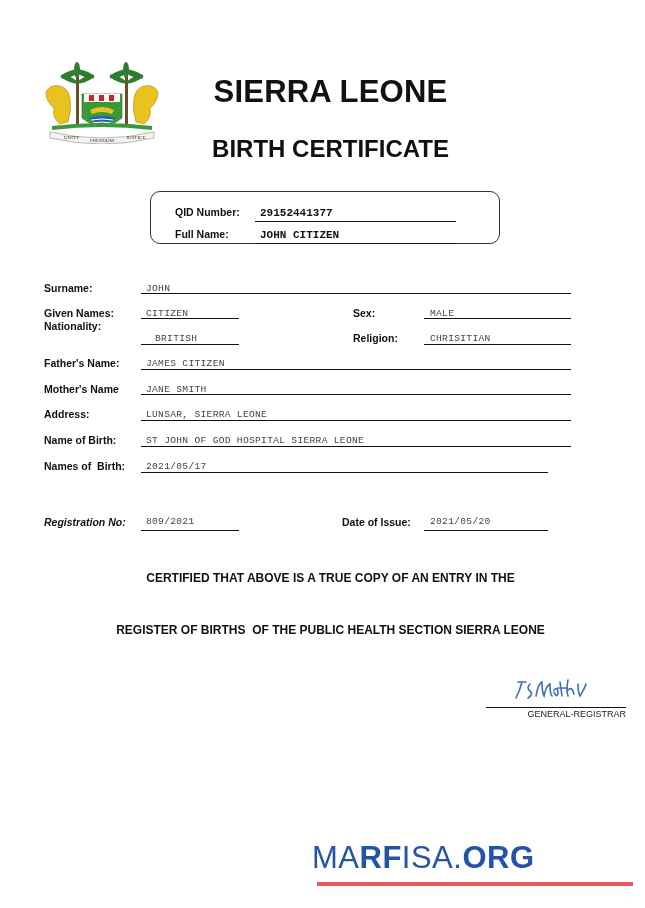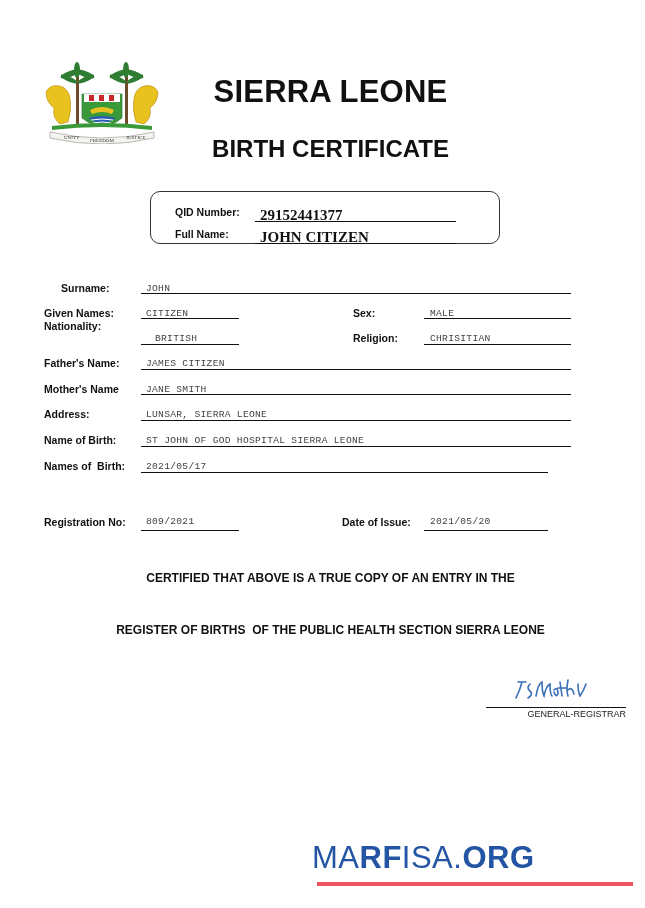--- a/index.html
+++ b/index.html
@@ -5,21 +5,21 @@
   * { box-sizing: border-box; margin: 0; padding: 0; }
   html, body { width: 645px; height: 908px; background: #ffffff; overflow: hidden; }
   body { position: relative; font-family: "Liberation Sans", sans-serif; color: #111; }
   .abs { position: absolute; text-align: right; }
   .coat { left: 42px; top: 62px; width: 120px; height: 82px; }
   .title1 { left: 0; width: 661px; top: 74px; text-align: center; font-size: 31px; font-weight: bold; letter-spacing: 0.2px; }
   .title2 { left: 0; width: 661px; top: 135px; text-align: center; font-size: 24px; font-weight: bold; }
   .idbox { left: 150px; top: 191px; width: 350px; height: 53px; border: 1.3px solid #333; border-radius: 10px; }
   .lbl { font-size: 10.5px; font-weight: bold; color: #111; }
   .val { font-family: "Liberation Mono", monospace; font-size: 9.6px; color: #444; letter-spacing: 0.3px; }
-  .valb { font-family: Liberation Serif, serif; font-size: 15px; font-weight: bold; color: #111; }
+  .valb { font-family: Liberation Mono, monospace; font-size: 11px; font-weight: bold; color: #111; }
   .line { position: absolute; height: 1.3px; background: #111; }
   .cert { left: 0; width: 661px; text-align: center; font-size: 12px; font-weight: bold; }
   .sig { left: 512px; top: 676px; }
   .registrar { left: 486px; top: 709px; width: 140px; text-align: right; font-size: 9px; color: #222; }
   .logo { left: 312px; top: 834px; font-size: 31px; color: #2455a4; letter-spacing: 0.5px; line-height: 48px; }
   .logo .thin { font-weight: normal; }
   .logo .bold { font-weight: bold; }
   .logo-bar { left: 317px; top: 882px; width: 316px; height: 4px; background: #ee5563; }
 </style>
 </head>
@@ -72,21 +72,21 @@
 <div class="abs title2">BIRTH CERTIFICATE</div>
 
 <div class="abs idbox"></div>
 <div class="abs lbl" style="left:175px; top:206px;">QID Number:</div>
 <div class="abs valb" style="left:260px; top:207px;">29152441377</div>
 <div class="line" style="left:255px; top:221px; width:201px;"></div>
 <div class="abs lbl" style="left:175px; top:228px;">Full Name:</div>
 <div class="abs valb" style="left:260px; top:229px;">JOHN CITIZEN</div>
 <div class="line" style="left:255px; top:243px; width:201px;"></div>
 
-<div class="abs lbl" style="left:61px; top:282px;">Surname:</div>
+<div class="abs lbl" style="left:44px; top:282px;">Surname:</div>
 <div class="abs val" style="left:146px; top:283px;">JOHN</div>
 <div class="line" style="left:141px; top:293px; width:430px;"></div>
 
 <div class="abs lbl" style="left:44px; top:307px;">Given Names:</div>
 <div class="abs val" style="left:146px; top:308px;">CITIZEN</div>
 <div class="line" style="left:141px; top:318px; width:98px;"></div>
 <div class="abs lbl" style="left:353px; top:307px;">Sex:</div>
 <div class="abs val" style="left:430px; top:308px;">MALE</div>
 <div class="line" style="left:424px; top:318px; width:147px;"></div>
 
@@ -110,21 +110,21 @@
 <div class="line" style="left:141px; top:420px; width:430px;"></div>
 
 <div class="abs lbl" style="left:44px; top:434px;">Name of Birth:</div>
 <div class="abs val" style="left:146px; top:435px;">ST JOHN OF GOD HOSPITAL SIERRA LEONE</div>
 <div class="line" style="left:141px; top:446px; width:430px;"></div>
 
 <div class="abs lbl" style="left:44px; top:460px; white-space:pre;">Names of  Birth:</div>
 <div class="abs val" style="left:146px; top:461px;">2021/05/17</div>
 <div class="line" style="left:141px; top:472px; width:407px;"></div>
 
-<div class="abs lbl" style="left:44px; top:516px;">Registration No:</div>
+<div class="abs lbl" style="left:44px; top:516px;font-style:italic;">Registration No:</div>
 <div class="abs val" style="left:146px; top:516px;">809/2021</div>
 <div class="line" style="left:141px; top:530px; width:98px;"></div>
 <div class="abs lbl" style="left:342px; top:516px;">Date of Issue:</div>
 <div class="abs val" style="left:430px; top:516px;">2021/05/20</div>
 <div class="line" style="left:424px; top:530px; width:124px;"></div>
 
 <div class="abs cert" style="top:571px;">CERTIFIED THAT ABOVE IS A TRUE COPY OF AN ENTRY IN THE</div>
 <div class="abs cert" style="top:623px; white-space:pre;">REGISTER OF BIRTHS  OF THE PUBLIC HEALTH SECTION SIERRA LEONE</div>
 
 <div class="abs sig">

